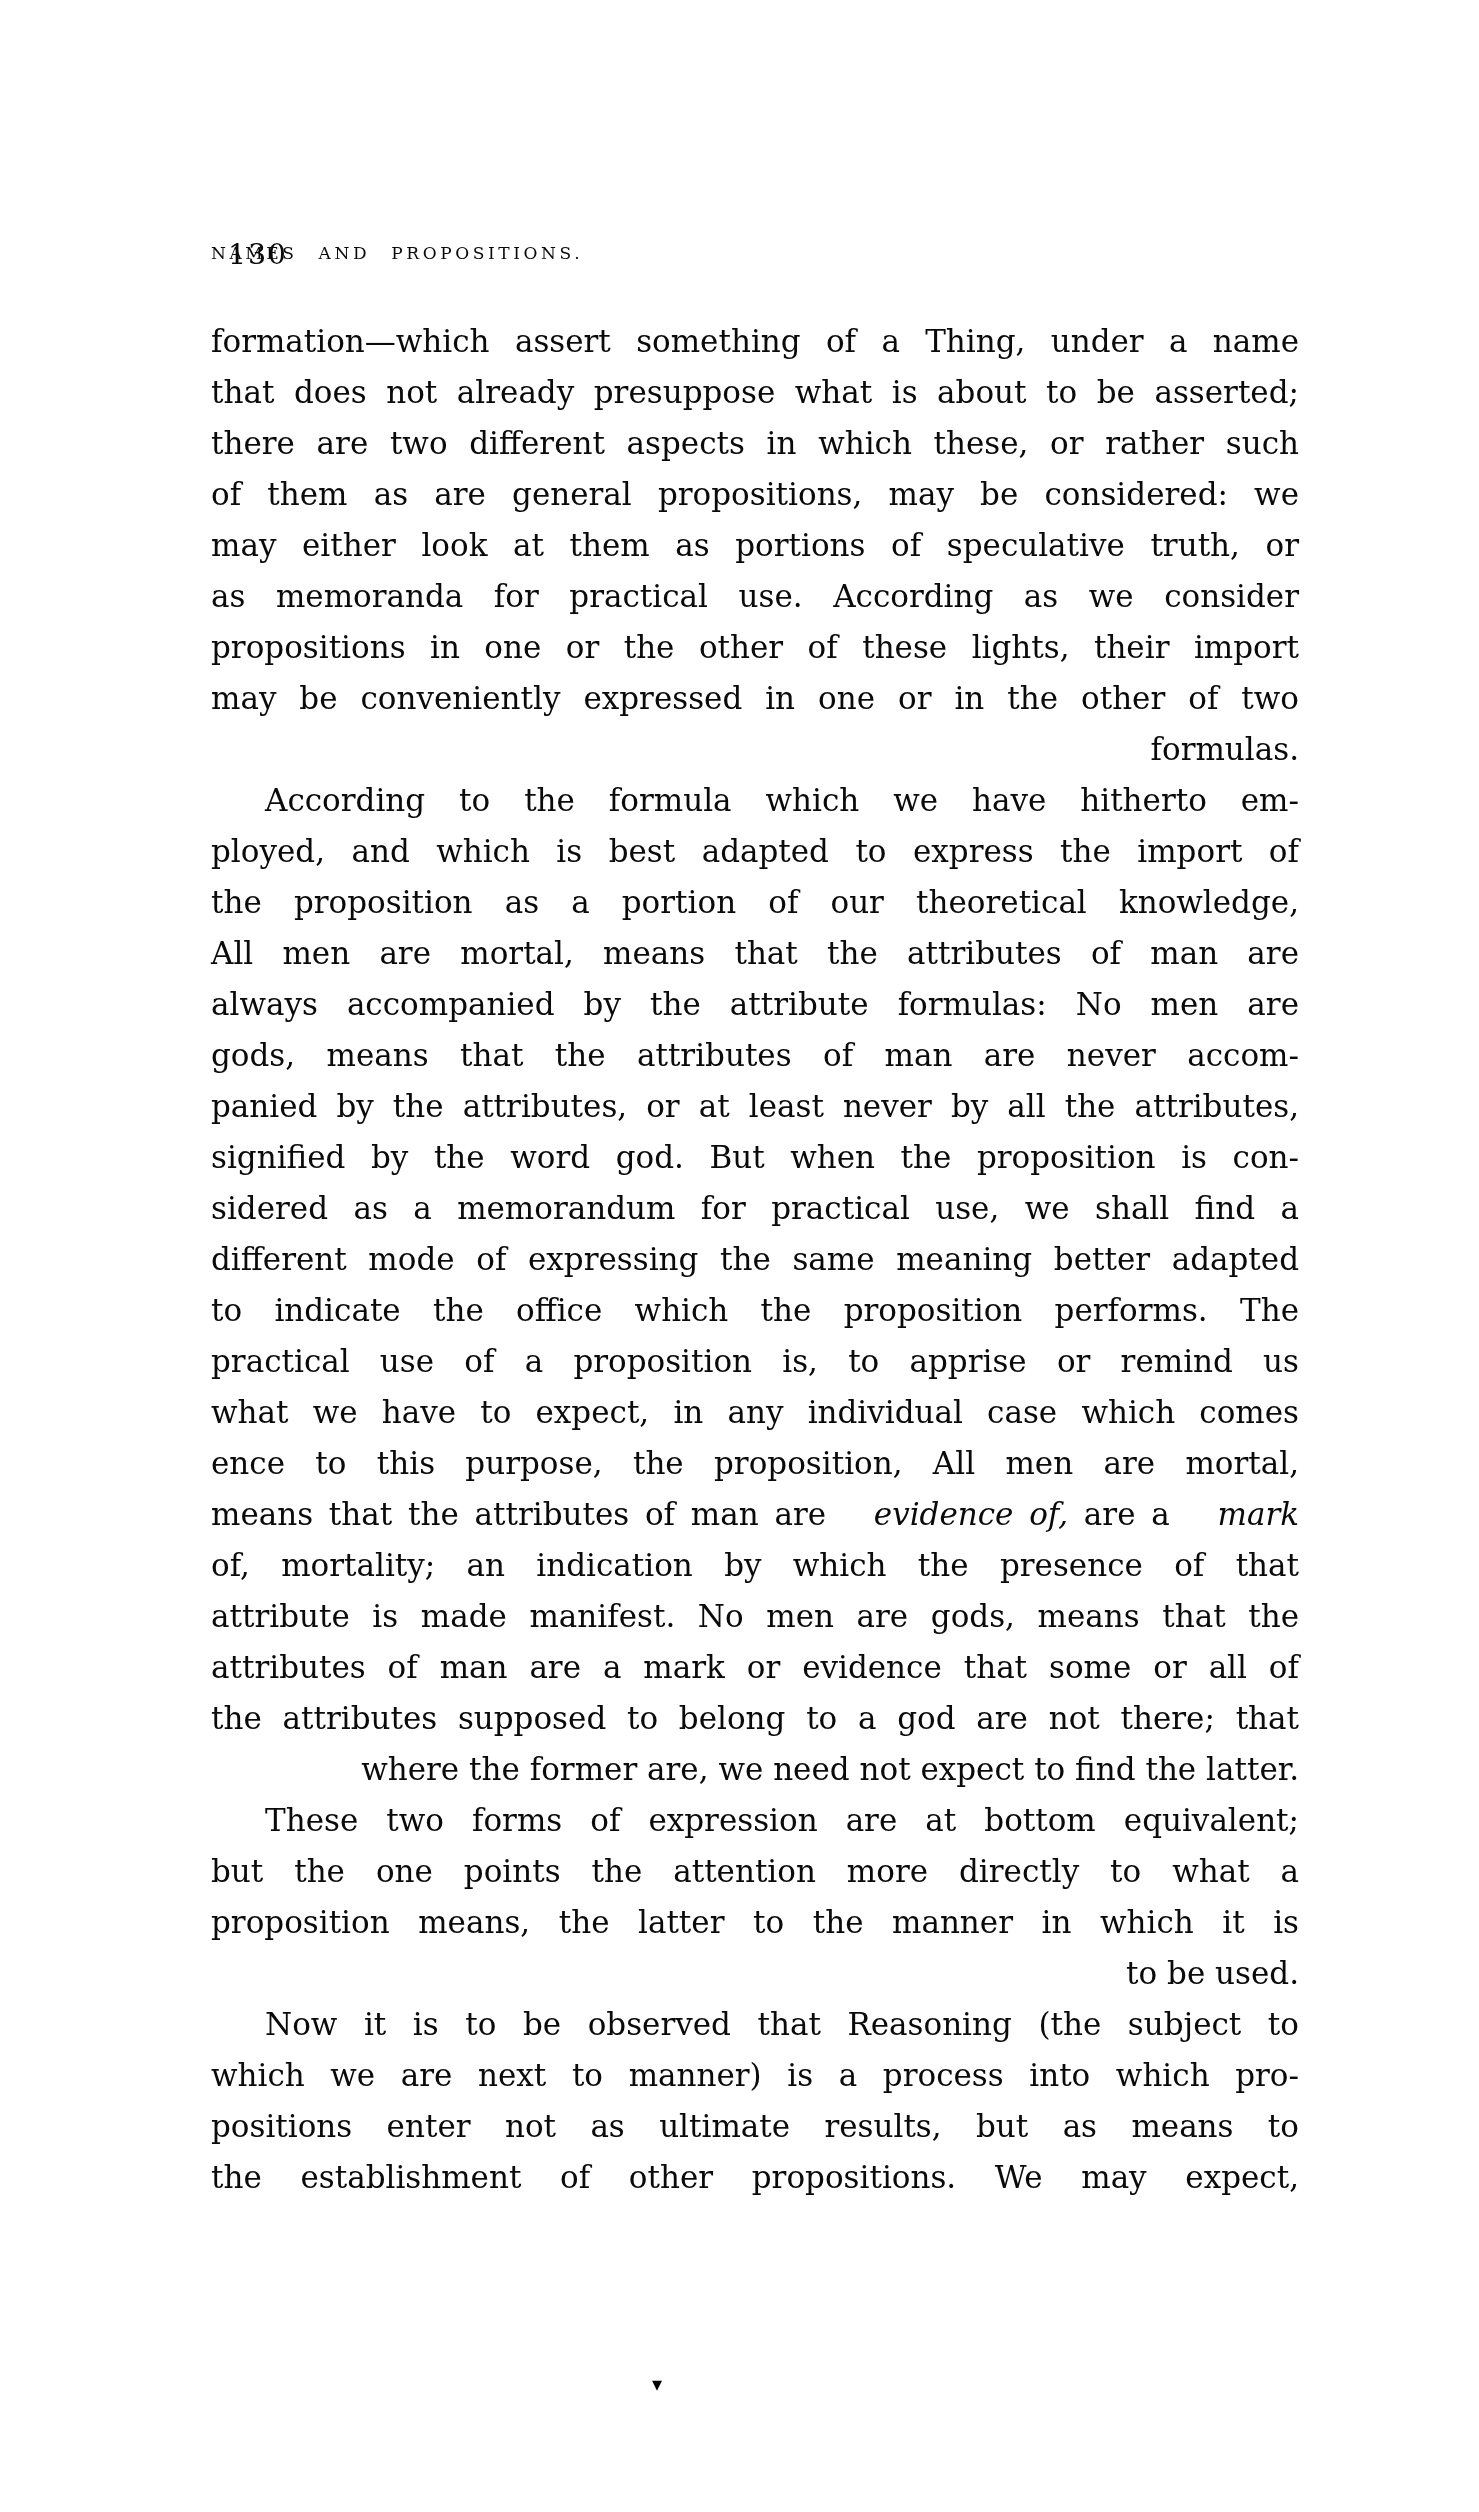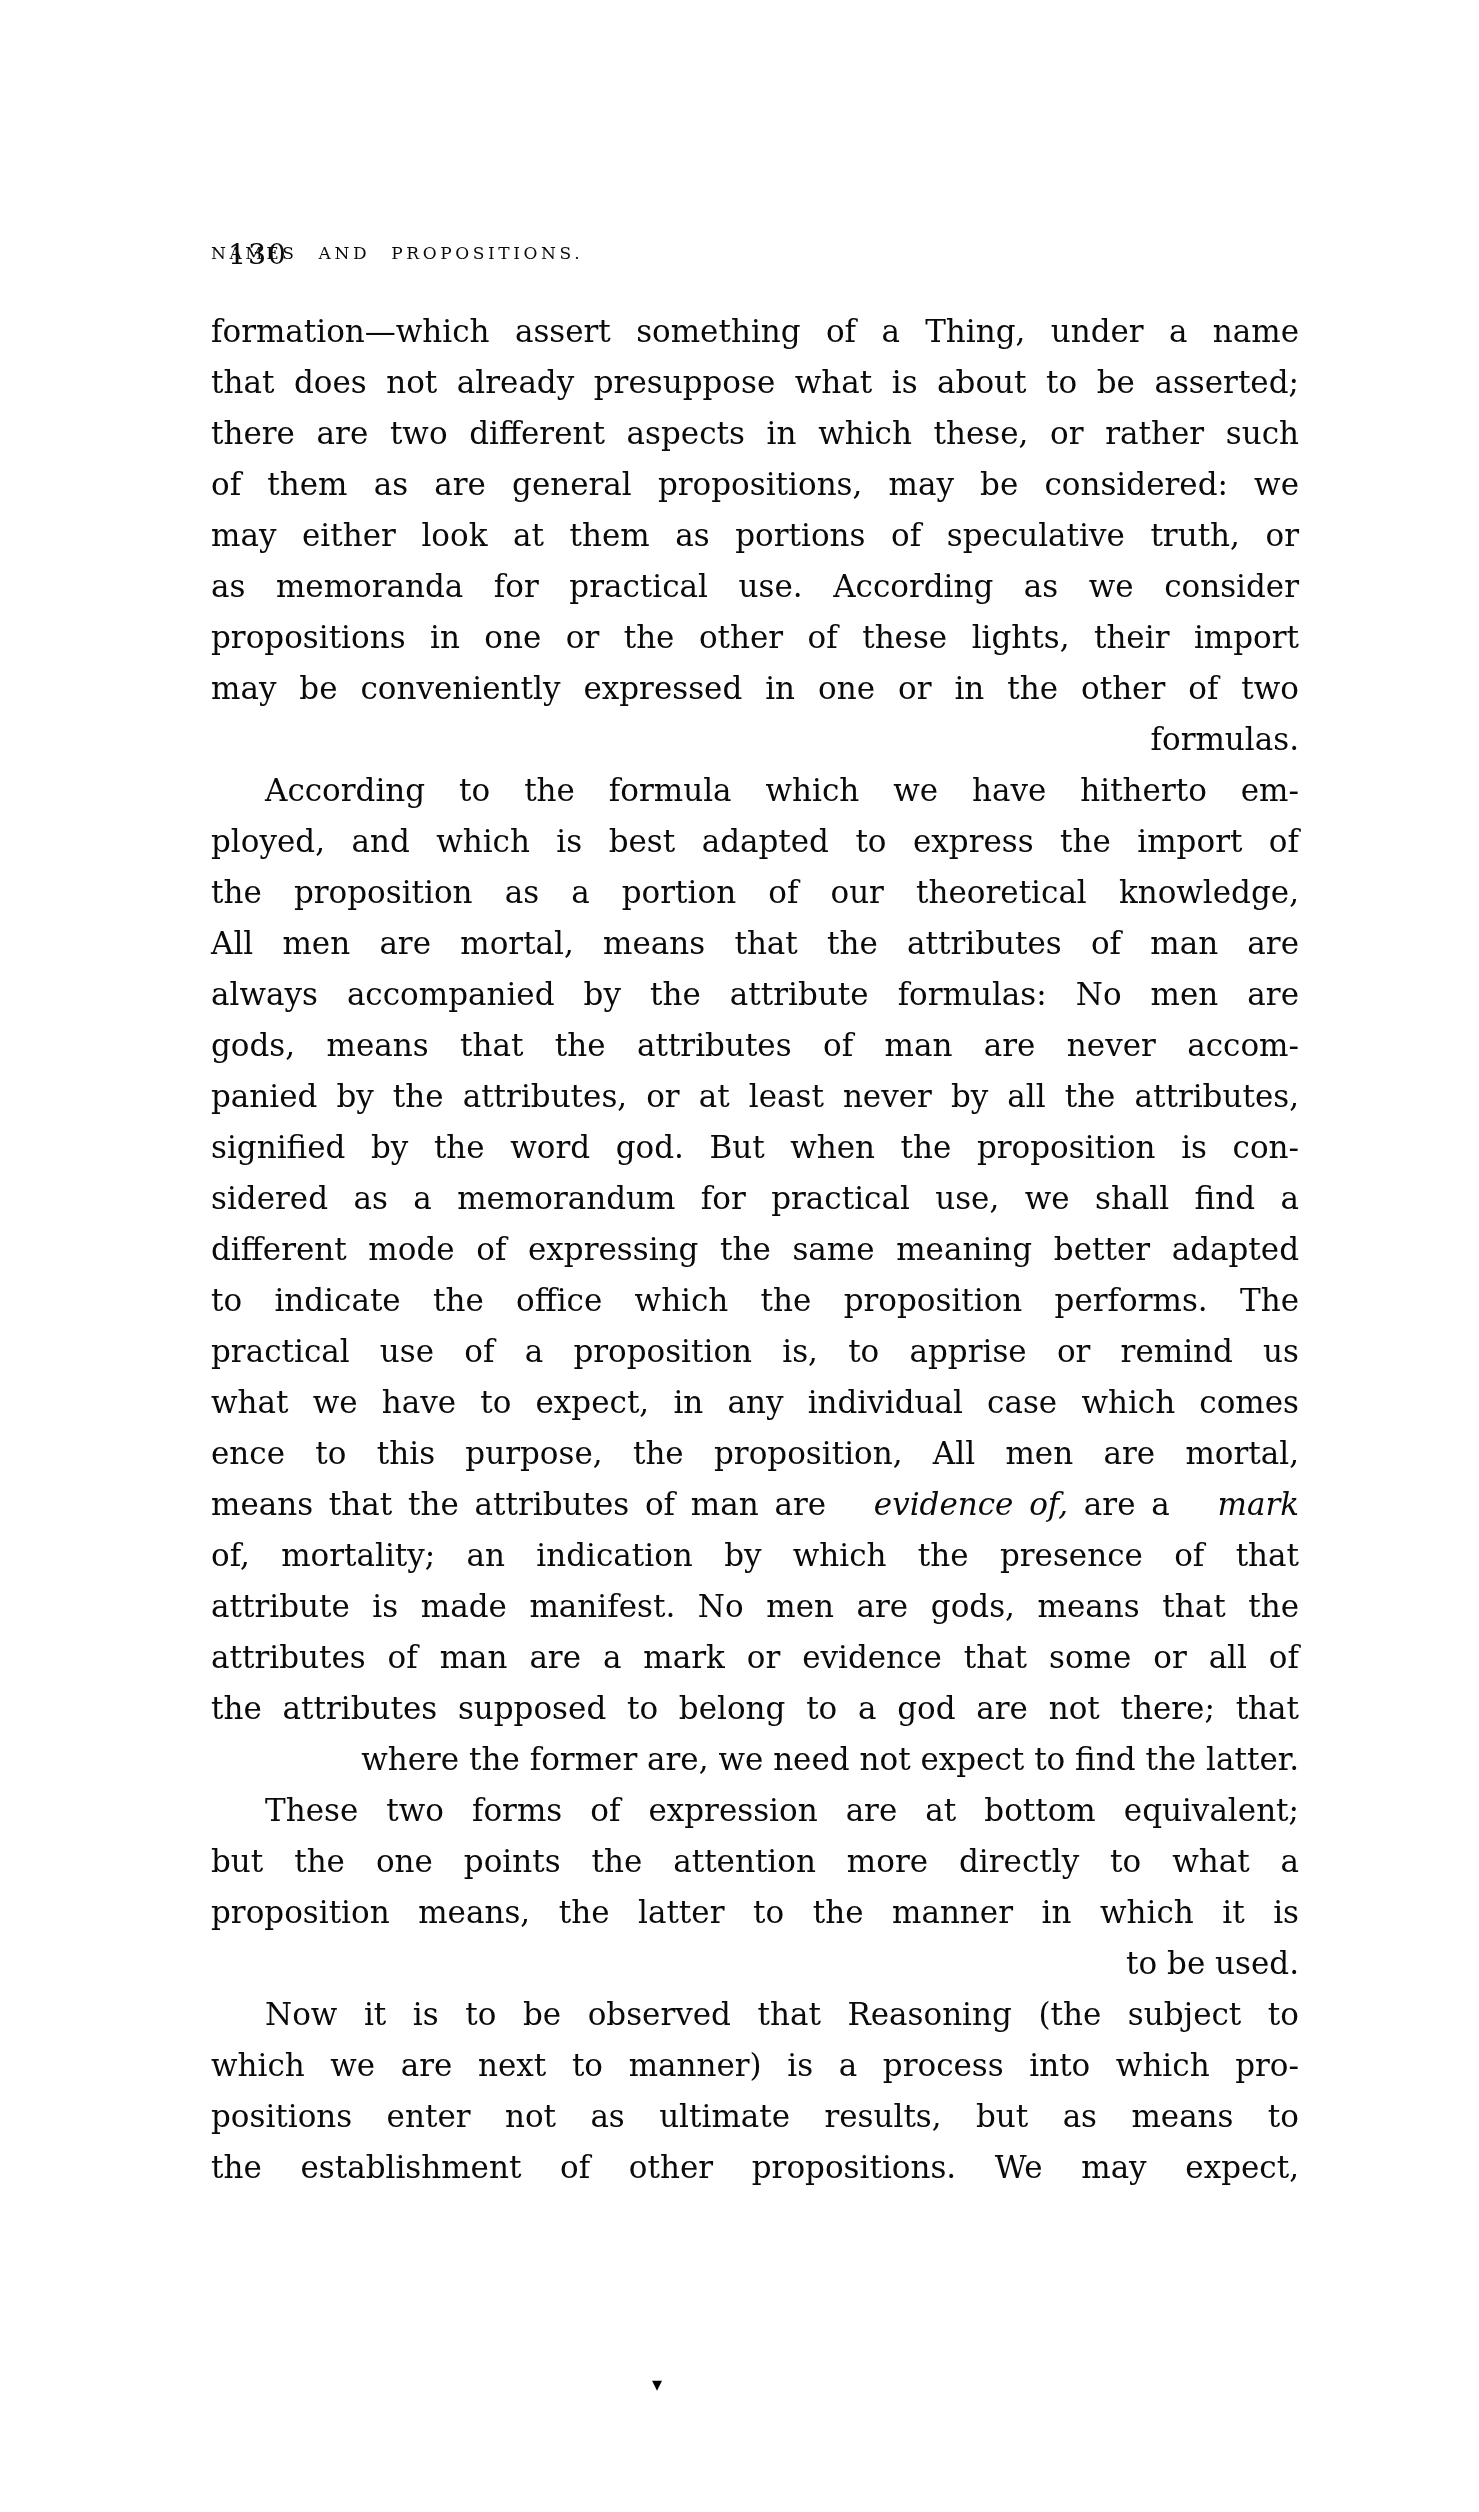--- a/index.html
+++ b/index.html
@@ -25,21 +25,21 @@
     width:1088px;
     top:243px;
     text-align:left;
     font-size:17px;
     letter-spacing:3.6px;
     word-spacing:12px;
   }
   .textblock{
     position:absolute;
     left:211px;
-    top:306px;
+    top:316px;
     width:1088px;
   }
   .line{
     height:51px;
     line-height:51px;
     font-size:31px;
     white-space:normal;
     text-align:right;
   }
   .line.just{

